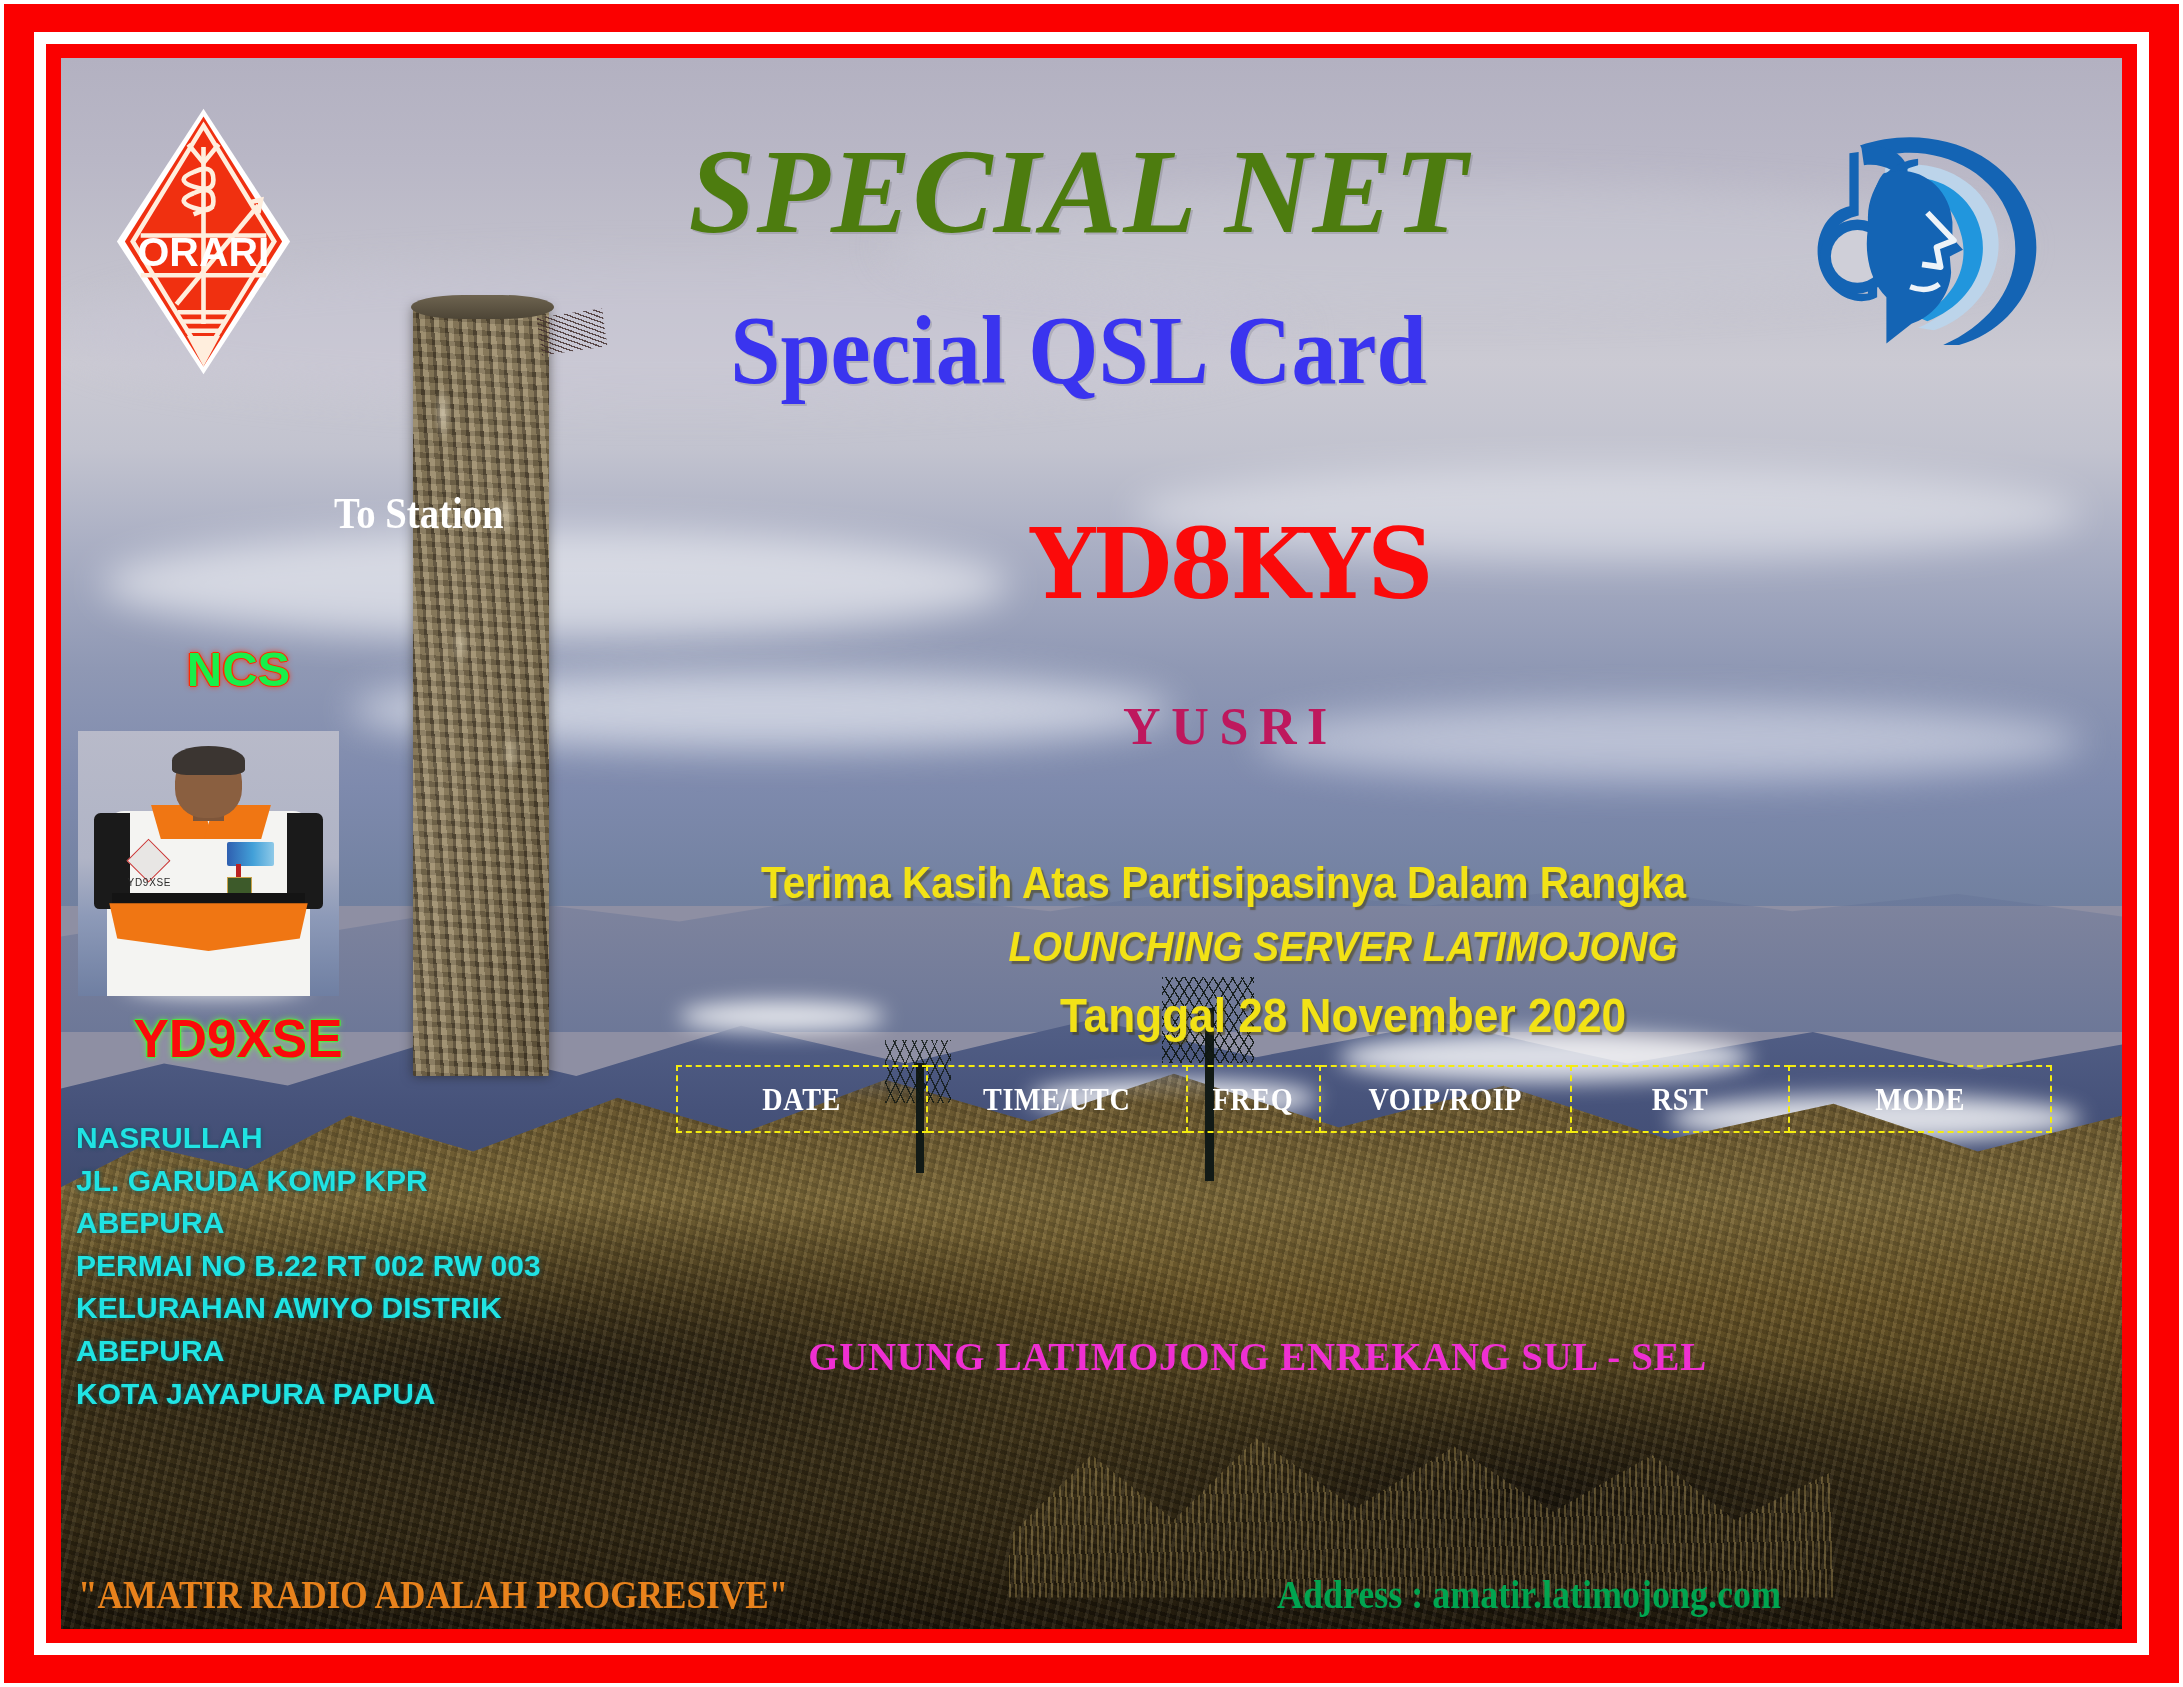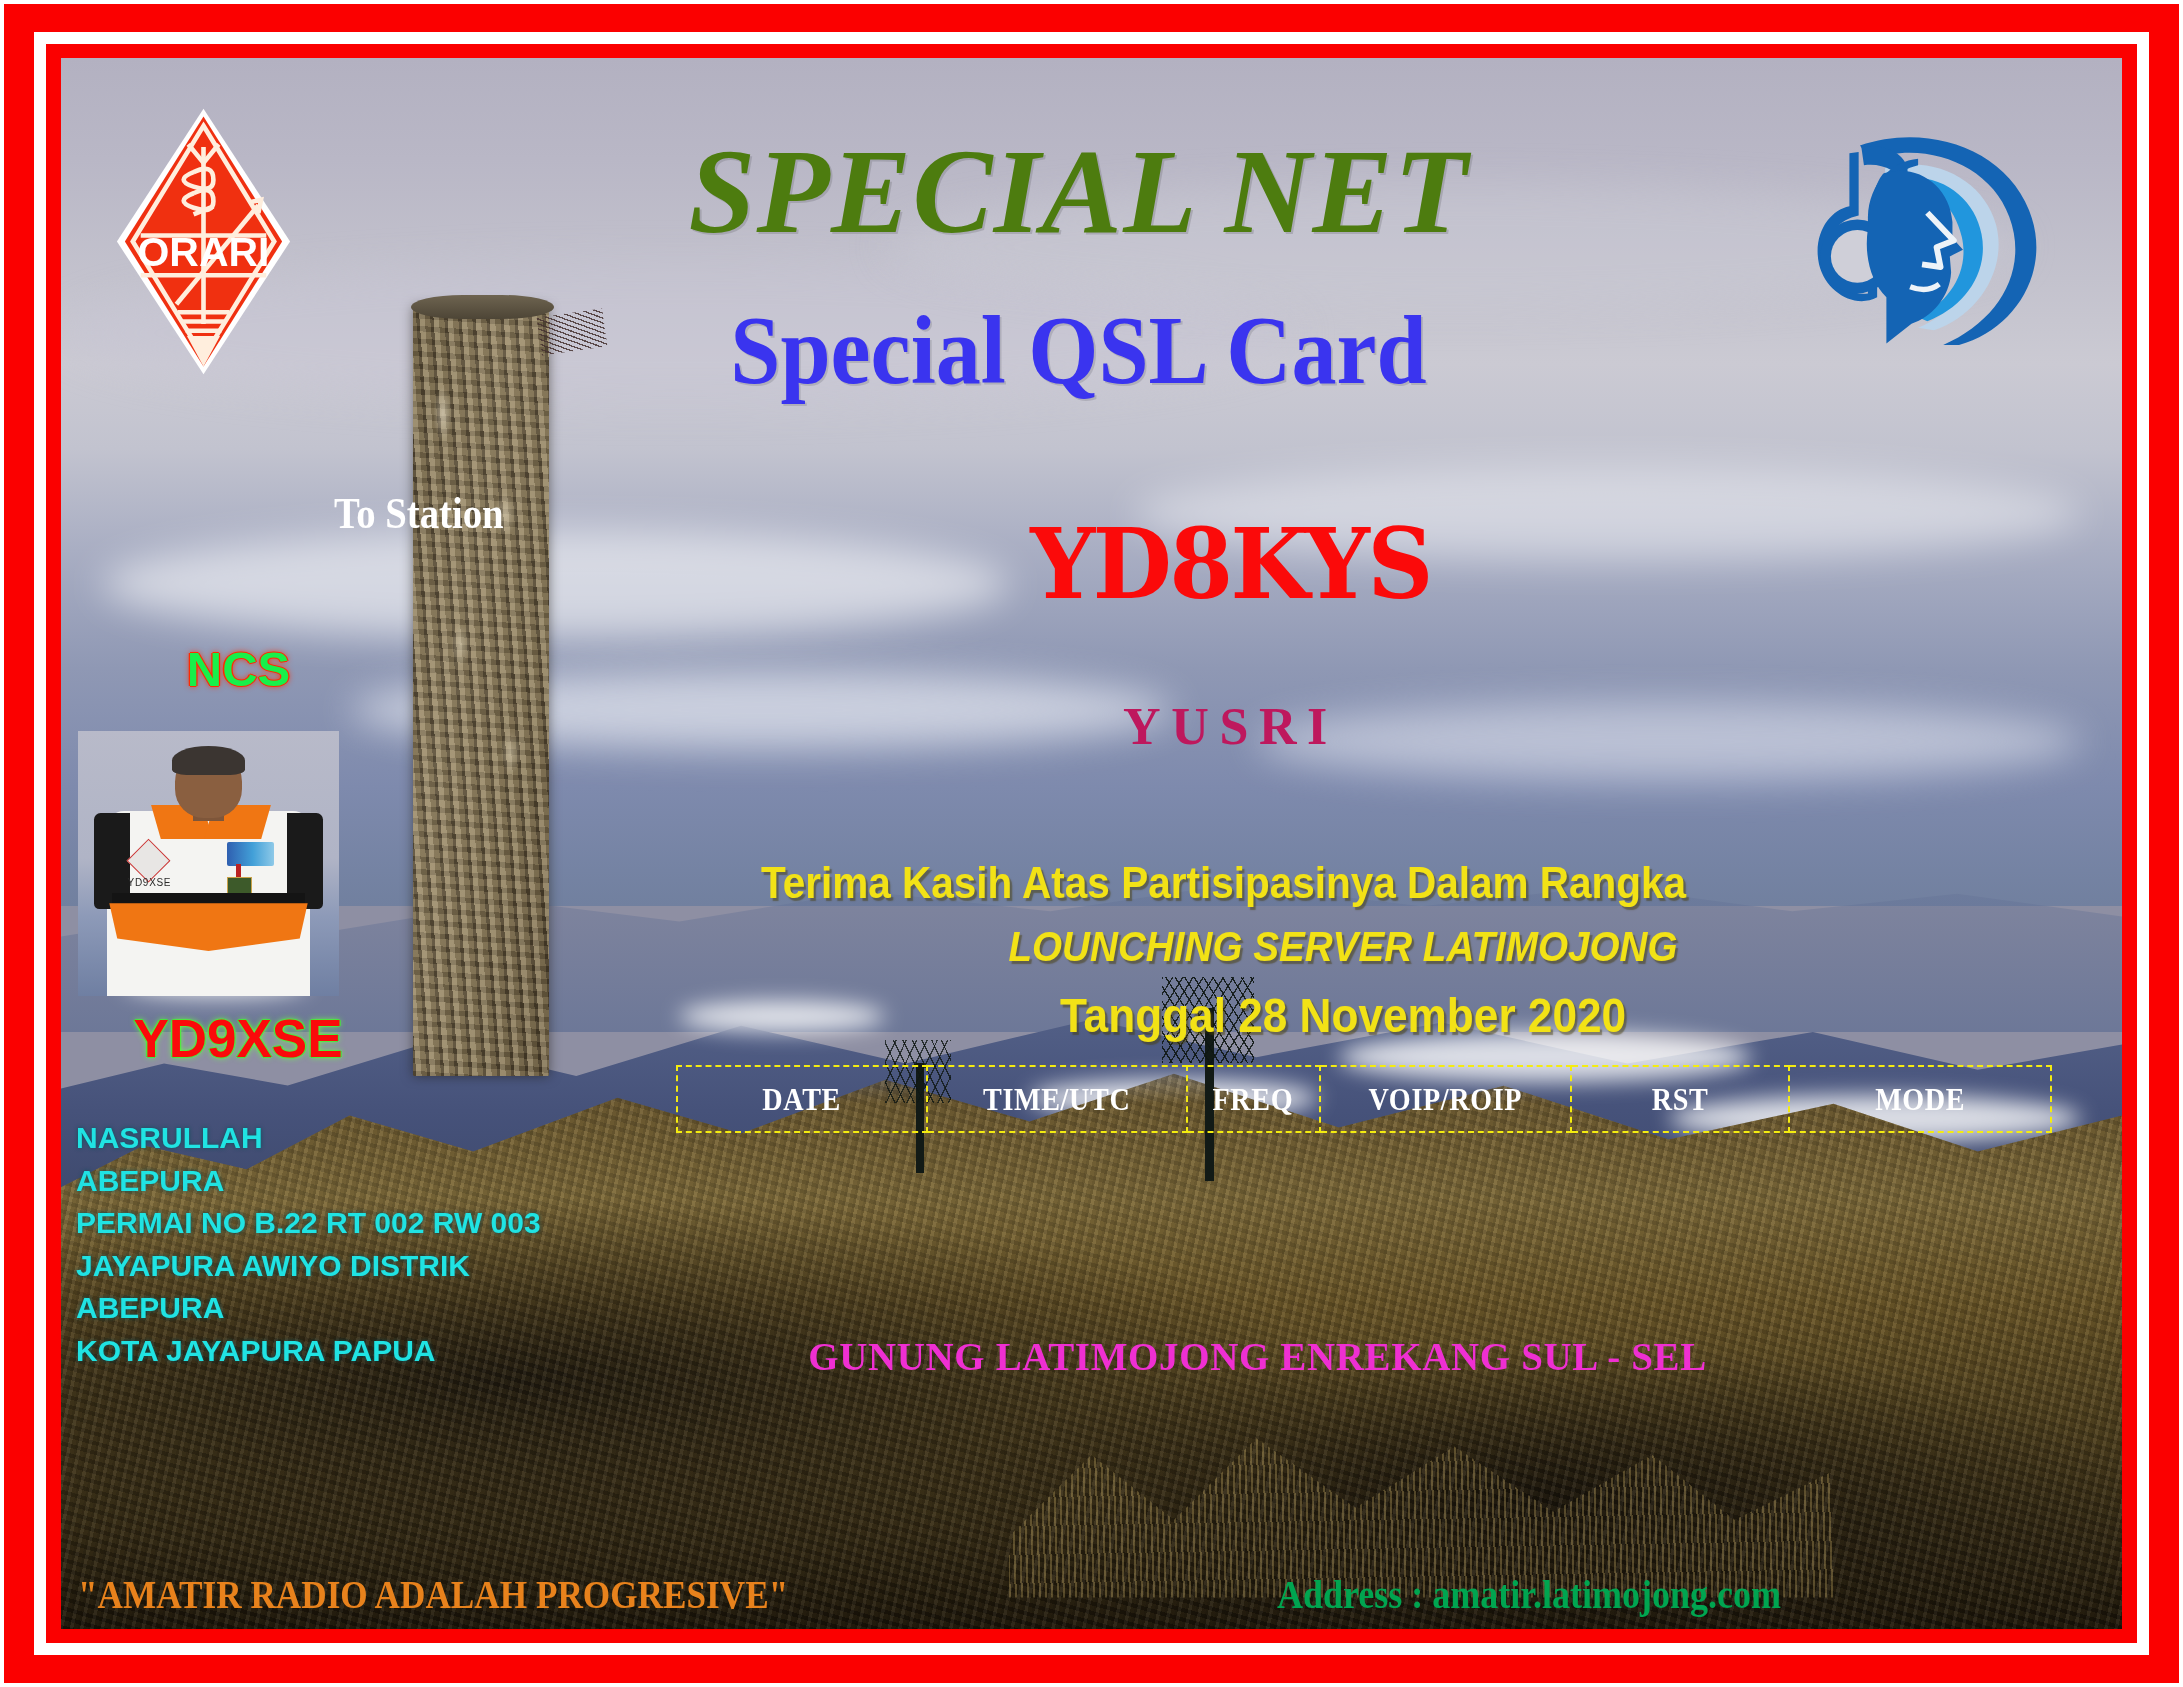--- a/index.html
+++ b/index.html
@@ -262,23 +262,24 @@
     <div class="p-lanyard"></div>
     <div class="p-tag"></div>
     <div class="p-belt"></div>
     <div class="p-sash"></div>
     <div class="p-txt">YD9XSE</div>
   </div>
   <div class="t opcall">YD9XSE</div>
 
   <div class="t addr">
     <div>NASRULLAH</div>
+    <div>JL. GARUDA KOMP KPR</div>
     <div>ABEPURA</div>
     <div>PERMAI NO B.22 RT 002 RW 003</div>
-    <div>JAYAPURA AWIYO DISTRIK</div>
+    <div>KELURAHAN AWIYO DISTRIK</div>
     <div>ABEPURA</div>
     <div>KOTA JAYAPURA PAPUA</div>
   </div>
 
   <table class="qso-table">
     <tbody>
         <tr>
       <td class="hd col-date"><span>DATE</span></td>
       <td class="hd col-time"><span>TIME/UTC</span></td>
       <td class="hd col-freq"><span>FREQ</span></td>

